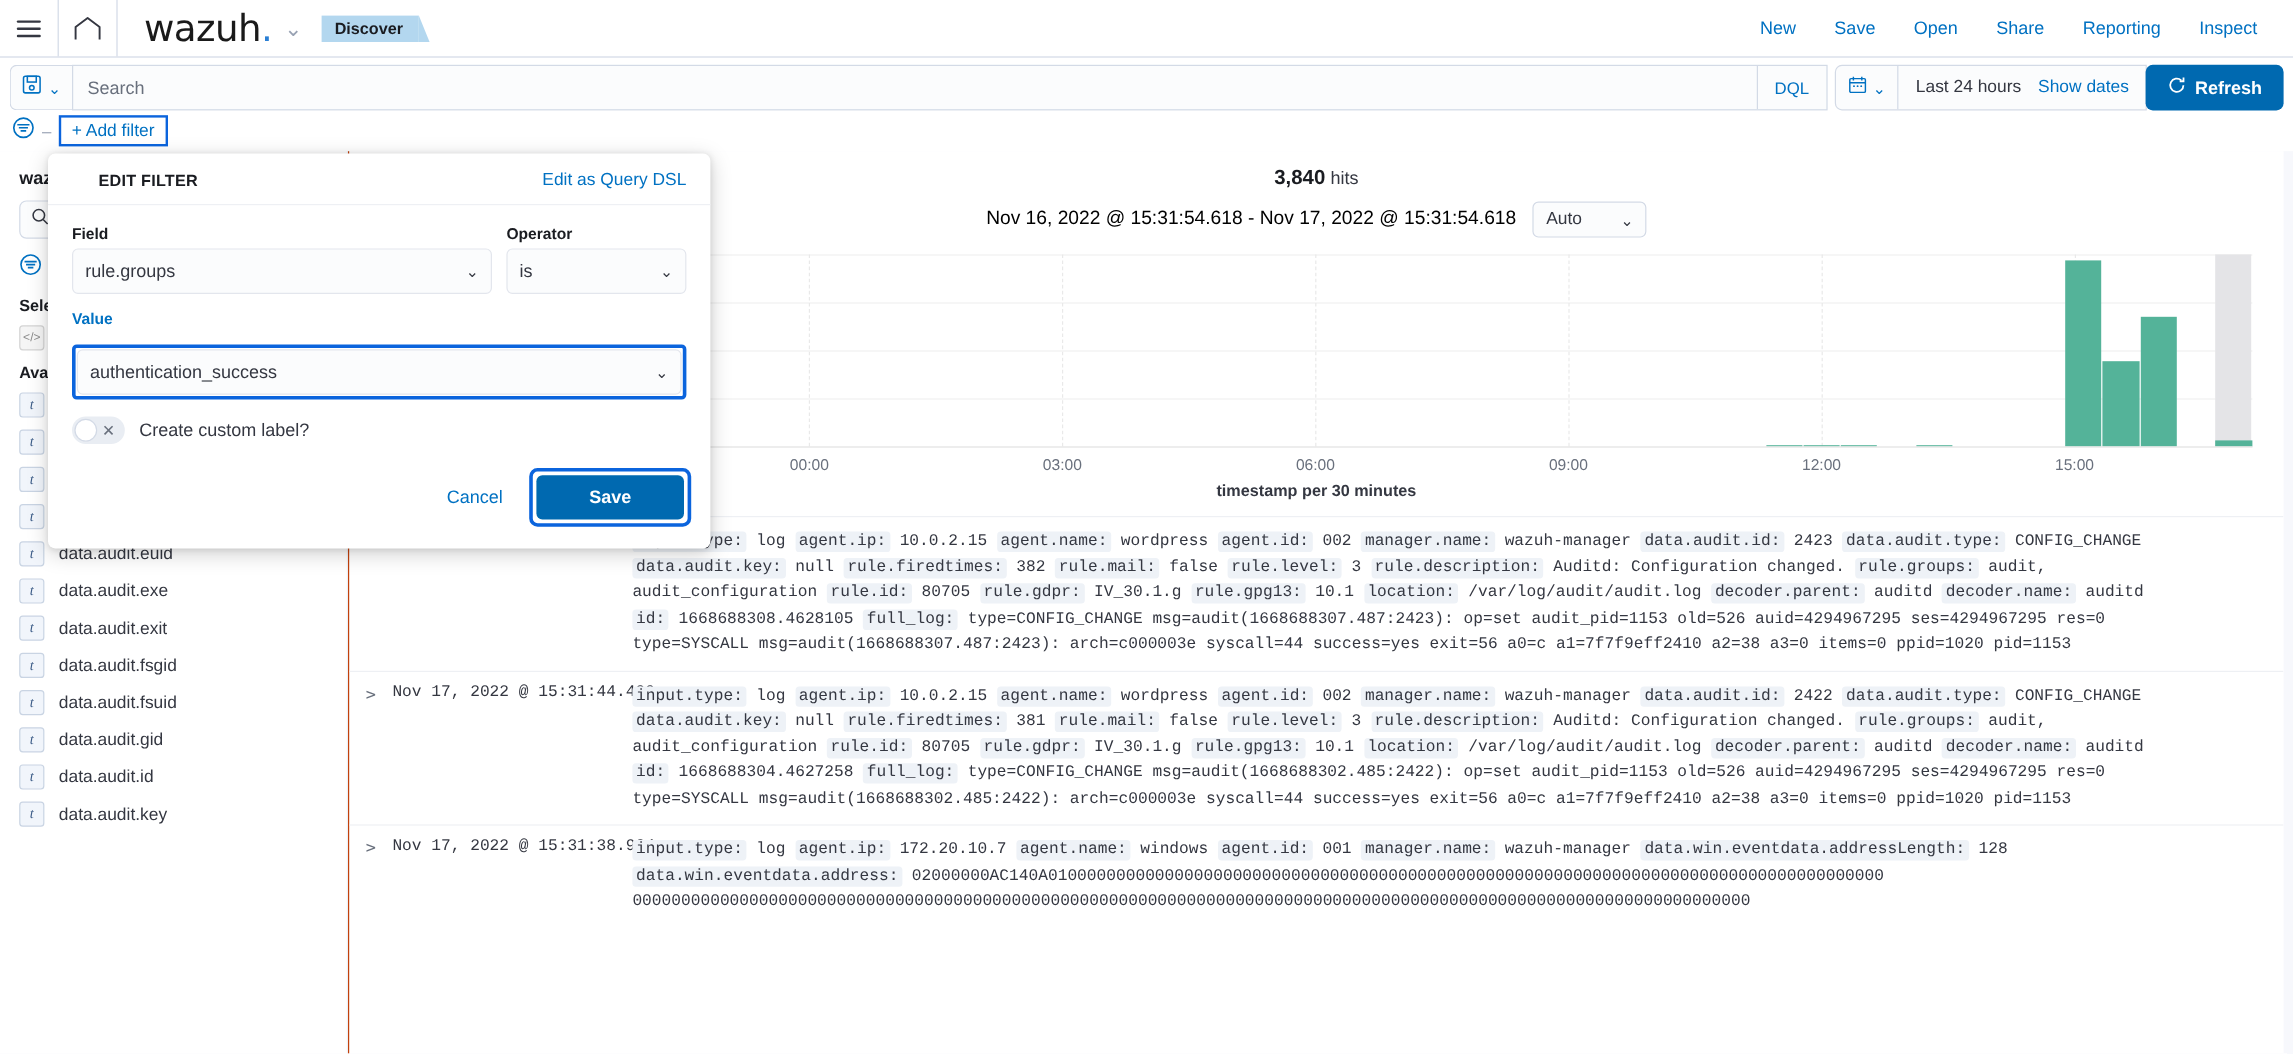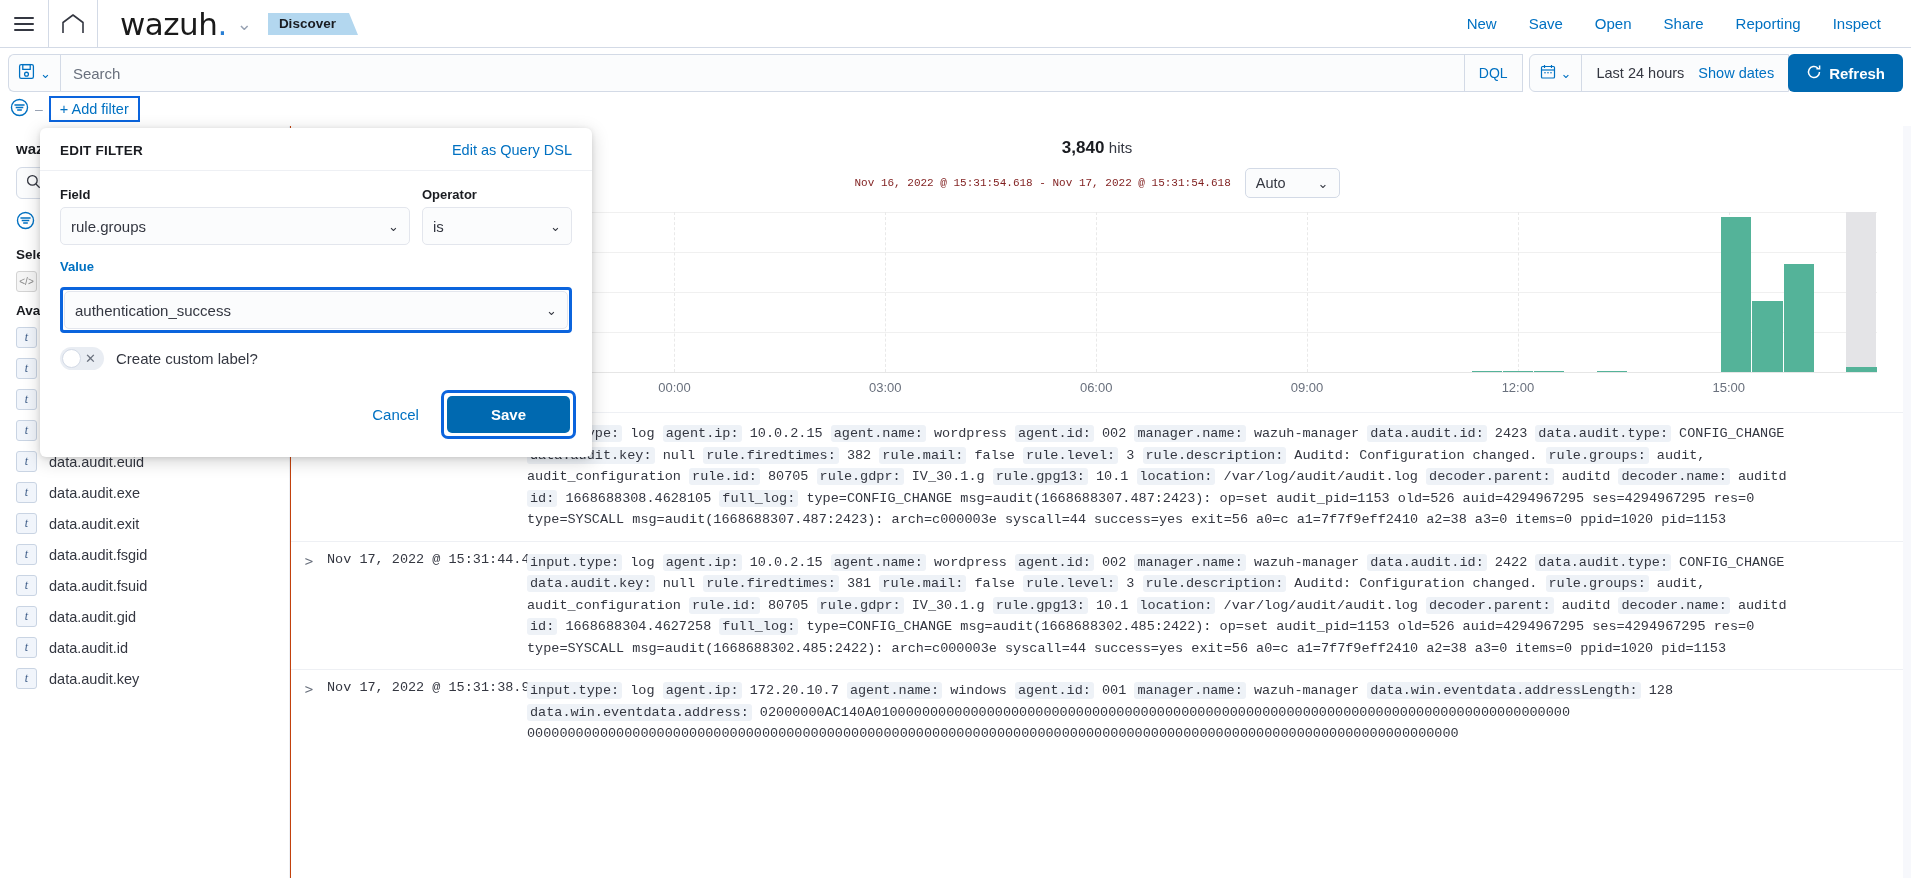--- a/index.html
+++ b/index.html
@@ -187,21 +187,21 @@
     display:flex; flex-direction:column; overflow:hidden;
     border-left:1px solid #c2410c;
   }
   .hits-head { text-align:center; padding-top: 12px; }
   .hits-num { font-size:17px; font-weight:700; color:#1a1c21;}
   .hits-lbl { font-size:15px; color:#343741; }
   .range-row {
     display:flex; align-items:center; justify-content:center;
     gap: 14px; margin-top: 10px;
   }
-  .range-text { font-size:11px; color:#7f1d1d;font-family:Liberation Mono, monospace; }
+  .range-text { font-size:16px; color:#000000; }
   .interval-sel {
     border:1px solid #d3dae6; border-radius:5px; background:#fbfcfd;
     height:30px; display:flex; align-items:center; gap: 32px;
     padding: 0 10px; font-size:14.5px; cursor:pointer;
   }
   .interval-sel .chev { color:#343741; font-size:13px;}
 
   .chart {
     position:relative; height: 160px; margin: 14px 26px 0 58px;
   }
@@ -263,21 +263,21 @@
     position:absolute; left: 40px; top: 128px;
     width: 552px; background:#fff; z-index: 40;
     border-radius: 6px;
     box-shadow: 0 4px 18px rgba(0,0,0,0.18), 0 1px 5px rgba(0,0,0,0.10);
   }
   .pop-head {
     display:flex; align-items:center; justify-content:space-between;
     padding: 14px 20px 12px 20px;
     border-bottom: 1px solid #eef0f4;
   }
-  .pop-title { font-size:13.5px; font-weight:700; letter-spacing:0.2px; color:#1a1c21;}
+  .pop-title { font-size:13.5px; font-weight:700; letter-spacing:0.2px; color:#1a1c21;margin-left:22px;}
   .pop-dsl { font-size:14.5px; color:#0071c2; cursor:pointer;}
   .pop-body { padding: 16px 20px 6px 20px; }
   .row2 { display:flex; gap: 12px; }
   .fld { display:flex; flex-direction:column; }
   .fld.field { flex: 1 1 auto; }
   .fld.op { width: 150px; flex:0 0 150px;}
   .lbl { font-size:13px; font-weight:700; color:#1a1c21; margin-bottom:5px;}
   .lbl.blue { color:#0071c2;text-align:right; }
   .combo {
     height:38px; border:1px solid #e3e6ed; border-radius:5px;
@@ -576,20 +576,21 @@
         </div>
       <div class="xaxis" id="xaxis">
           <div class="xtick" style="left: 7.5%;">21:00</div>
           <div class="xtick" style="left: 21.3%;">00:00</div>
           <div class="xtick" style="left: 35.1%;">03:00</div>
           <div class="xtick" style="left: 48.9%;">06:00</div>
           <div class="xtick" style="left: 62.7%;">09:00</div>
           <div class="xtick" style="left: 76.5%;">12:00</div>
           <div class="xtick" style="left: 90.3%;">15:00</div>
         </div>
+      <div class="xtitle">timestamp per 30 minutes</div>
 
       <div class="doctable" id="doctable">
           <div class="docrow">
             <div class="expander">&gt;</div>
             <div class="doctime">Nov 17, 2022 @ 15:31:48.502</div>
             <div class="docsrc">
               <div><span class="k">input.type:</span> <span>log</span> <span class="k">agent.ip:</span> <span>10.0.2.15</span> <span class="k">agent.name:</span> <span>wordpress</span> <span class="k">agent.id:</span> <span>002</span> <span class="k">manager.name:</span> <span>wazuh-manager</span> <span class="k">data.audit.id:</span> <span>2423</span> <span class="k">data.audit.type:</span> <span>CONFIG_CHANGE</span> </div>
               <div><span class="k">data.audit.key:</span> <span>null</span> <span class="k">rule.firedtimes:</span> <span>382</span> <span class="k">rule.mail:</span> <span>false</span> <span class="k">rule.level:</span> <span>3</span> <span class="k">rule.description:</span> <span>Auditd: Configuration changed.</span> <span class="k">rule.groups:</span> <span>audit,</span> </div>
               <div><span>audit_configuration</span> <span class="k">rule.id:</span> <span>80705</span> <span class="k">rule.gdpr:</span> <span>IV_30.1.g</span> <span class="k">rule.gpg13:</span> <span>10.1</span> <span class="k">location:</span> <span>/var/log/audit/audit.log</span> <span class="k">decoder.parent:</span> <span>auditd</span> <span class="k">decoder.name:</span> <span>auditd</span> </div>
               <div><span class="k">id:</span> <span>1668688308.4628105</span> <span class="k">full_log:</span> <span>type=CONFIG_CHANGE msg=audit(1668688307.487:2423): op=set audit_pid=1153 old=526 auid=4294967295 ses=4294967295 res=0</span> </div>

